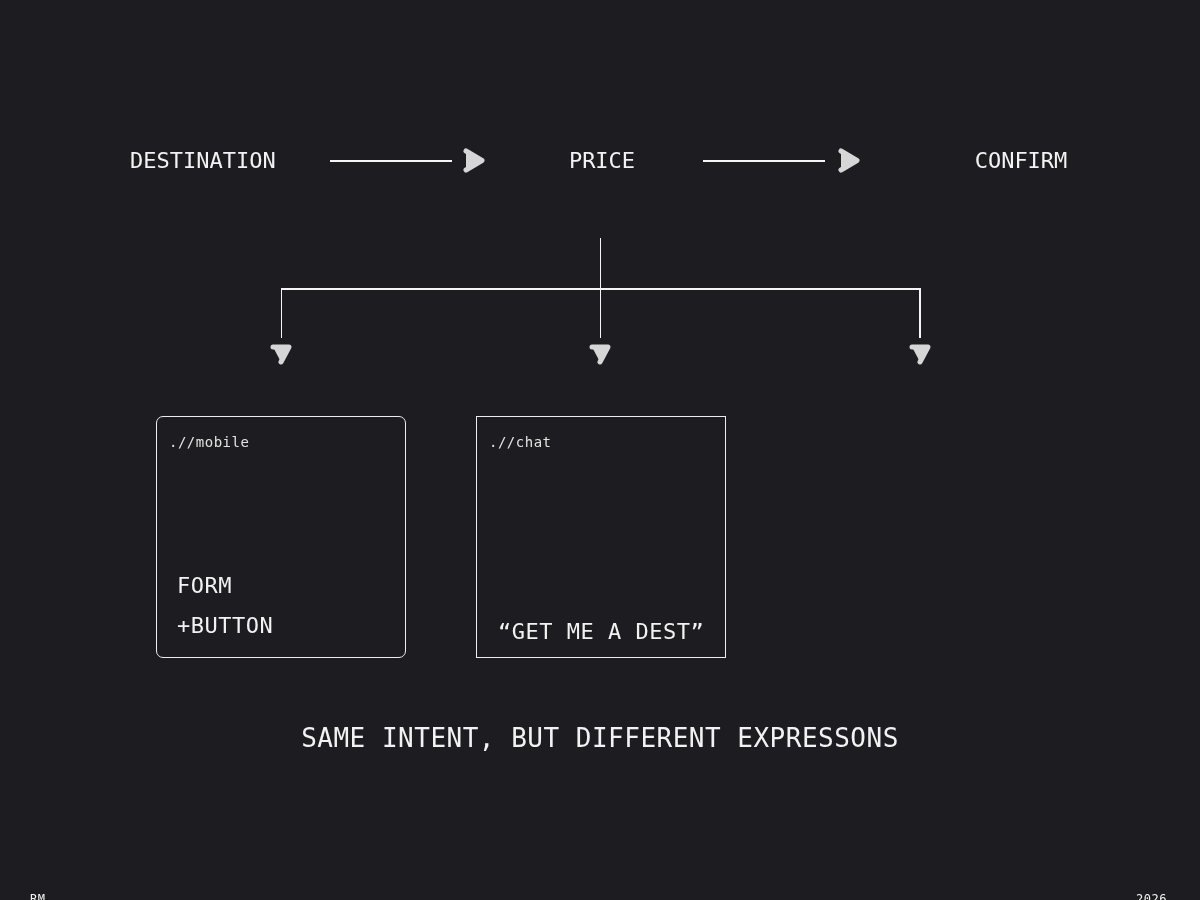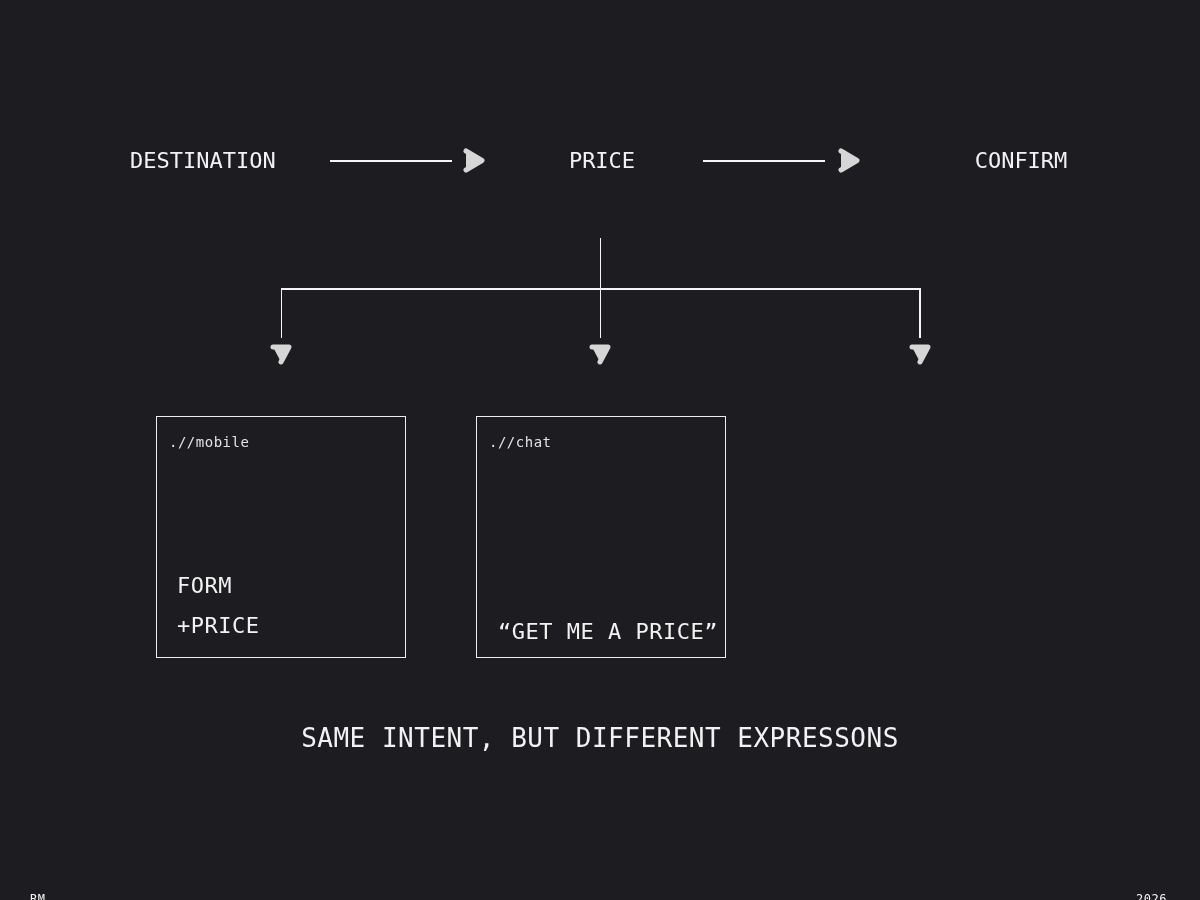--- a/index.html
+++ b/index.html
@@ -89,29 +89,29 @@
     <svg width="24" height="23" viewBox="0 0 24 23">
         <path d="M4 4 L20 4 L12 19" fill="currentColor" stroke="currentColor" stroke-width="5" stroke-linejoin="round" stroke-linecap="round"></path>
       </svg>
   </span>
   <span class="arrow-icon" style="left:908px;top:343px;">
     <svg width="24" height="23" viewBox="0 0 24 23">
         <path d="M4 4 L20 4 L12 19" fill="currentColor" stroke="currentColor" stroke-width="5" stroke-linejoin="round" stroke-linecap="round"></path>
       </svg>
   </span>
 
-  <div class="panel" style="left:156px;">
+  <div class="panel" style="left:156px;border-radius:7px;">
     <div class="panel-tag">.//mobile</div>
     <div class="panel-line" style="left:20px;top:156px;">FORM</div>
-    <div class="panel-line" style="left:20px;top:196px;">+PRICE</div>
+    <div class="panel-line" style="left:20px;top:196px;">+BUTTON</div>
   </div>
 
   <div class="panel" style="left:476px;">
     <div class="panel-tag">.//chat</div>
-    <div class="panel-line" style="left:21px;top:202px;">“GET ME A PRICE”</div>
+    <div class="panel-line" style="left:21px;top:202px;">“GET ME A DEST”</div>
   </div>
 
 
   <div class="caption">SAME INTENT, BUT DIFFERENT EXPRESSONS</div>
   <div class="footer-text" style="left:30px;">RM</div>
   <div class="footer-text" style="right:33px;">2026</div>
 
 </div>
 
 </body></html>

